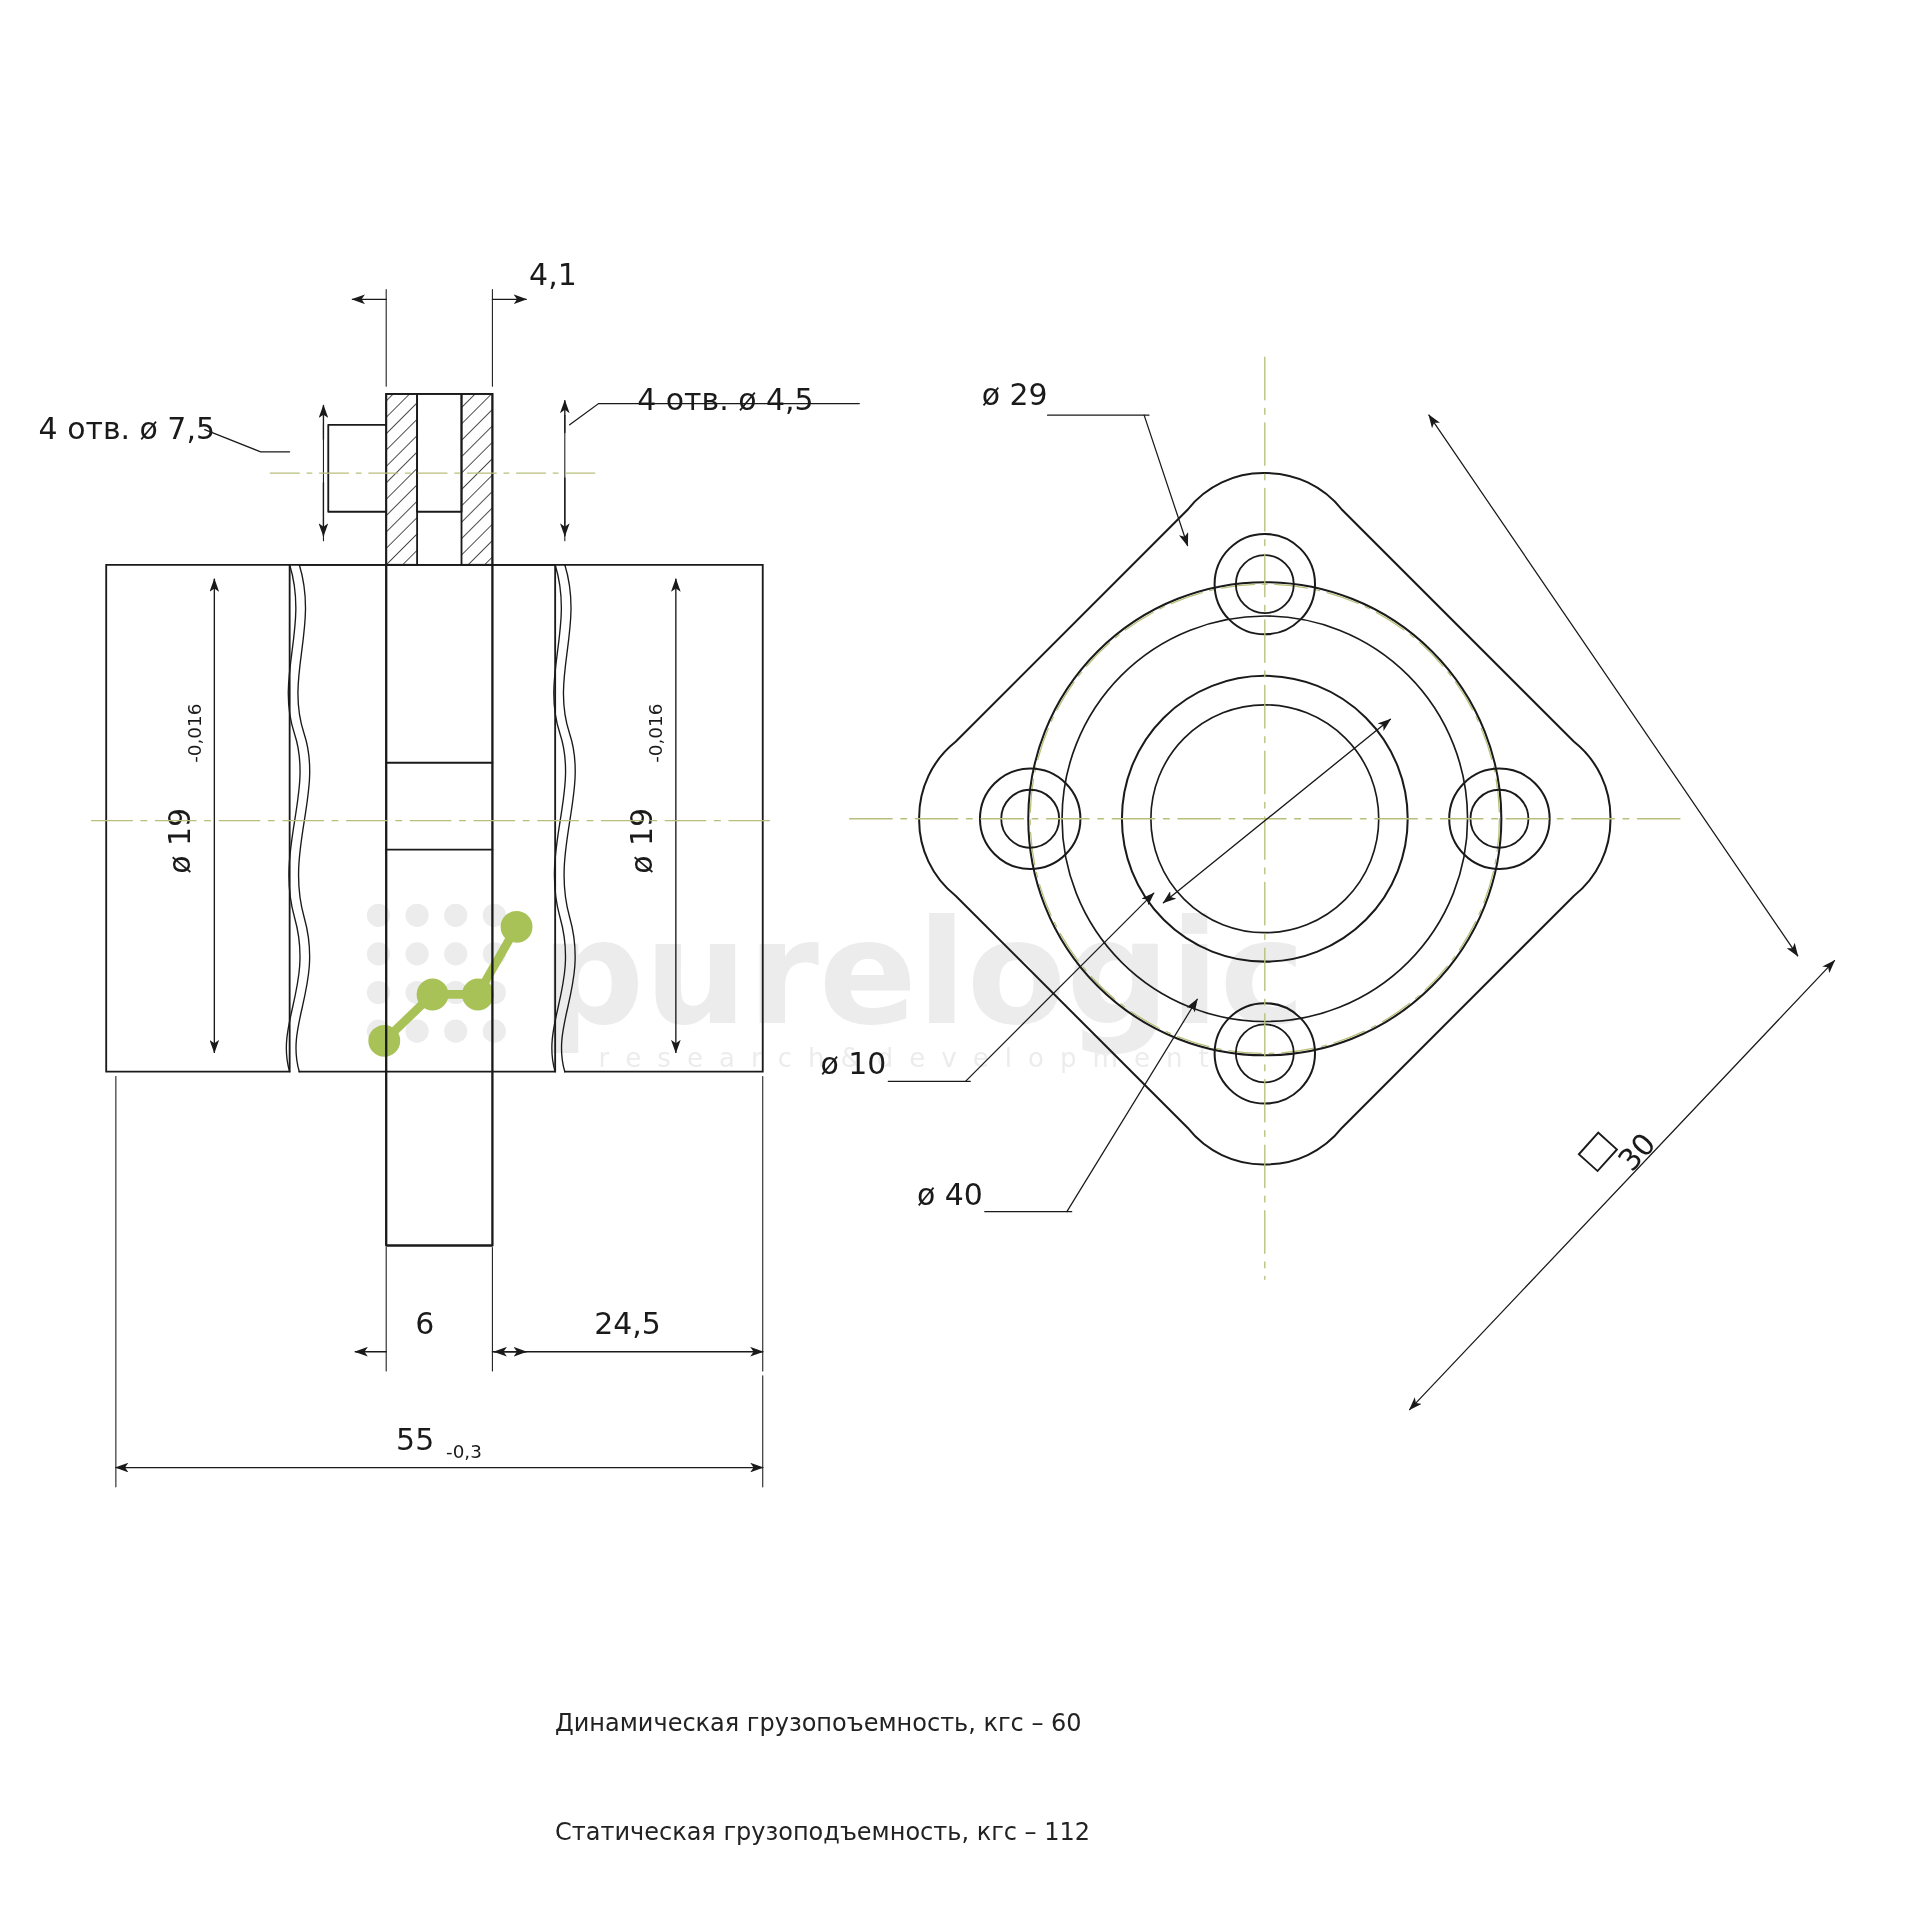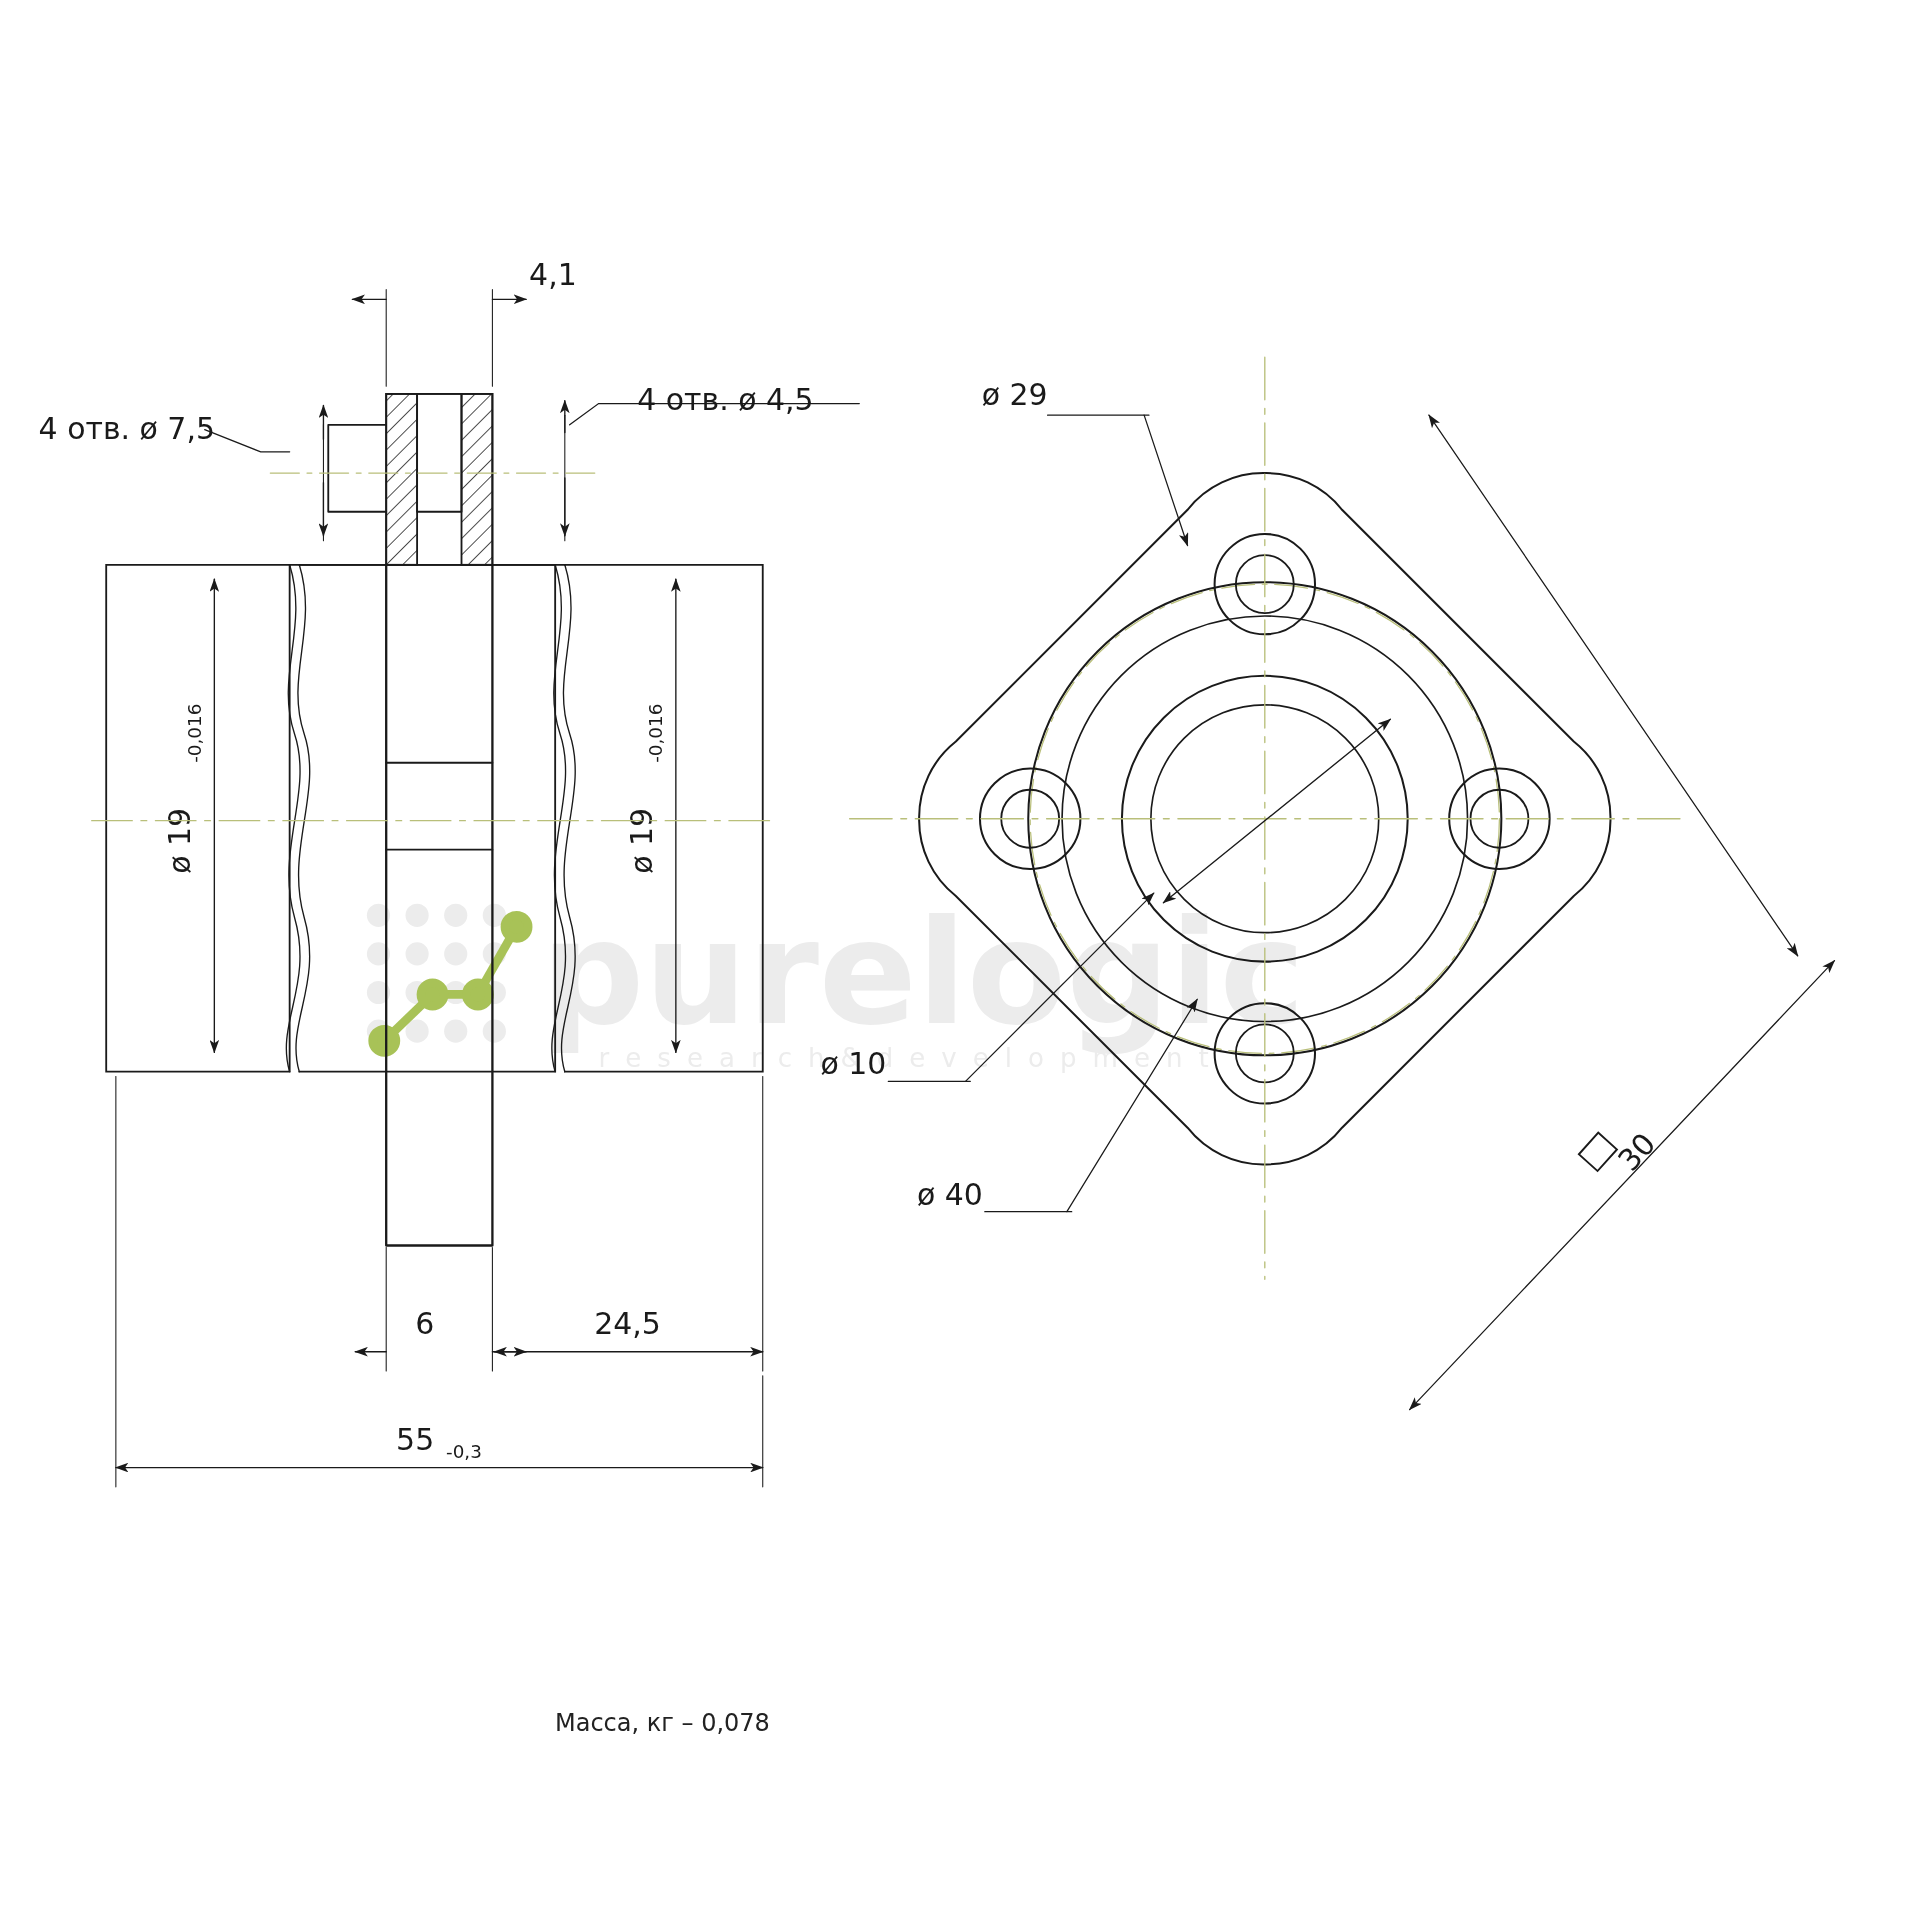--- a/index.html
+++ b/index.html
@@ -220,17 +220,19 @@
         <line x1="1480" y1="430" x2="1862" y2="990" stroke-width="1.3" marker-start="url(#arrowback)" marker-end="url(#arrow)"></line>
         <line x1="1480" y1="1460" x2="1880" y2="1000" stroke-width="0"></line>
         <line x1="1460" y1="1460" x2="1900" y2="995" stroke-width="1.3" marker-start="url(#arrowback)" marker-end="url(#arrow)"></line>
         <rect x="1640" y="1180" width="30" height="26" stroke-width="2" fill="none" transform="rotate(-48 1655 1193)"></rect>
         <text class="dim-text" x="1690" y="1215" font-size="31" stroke="none" fill="#1a1a1a" transform="rotate(-48 1690 1215)">30</text>
       </g>
     </g>
   </svg>
 
   <div class="spec-block">
+    <span class="spec-line">Динамическая грузопоъемность, кгс – 60</span>
+    <span class="spec-line">Статическая грузоподъемность, кгс – 112</span>
     <span class="spec-line">Масса, кг – 0,078</span>
   </div>
 
 </div>
 
 
 </body></html>

